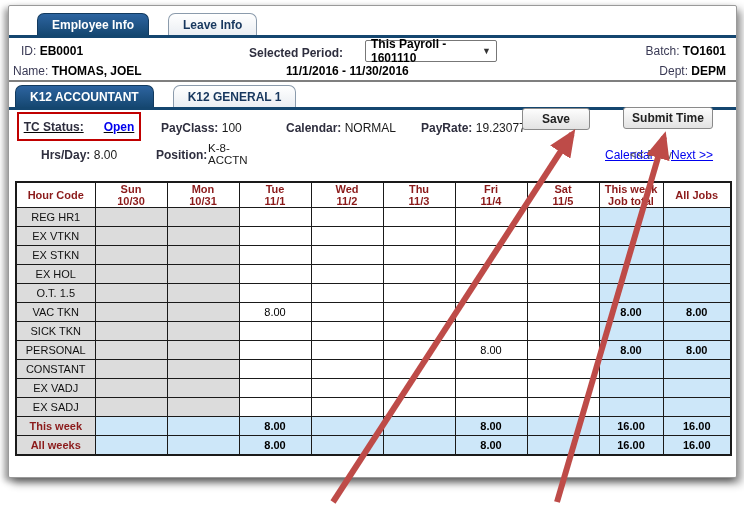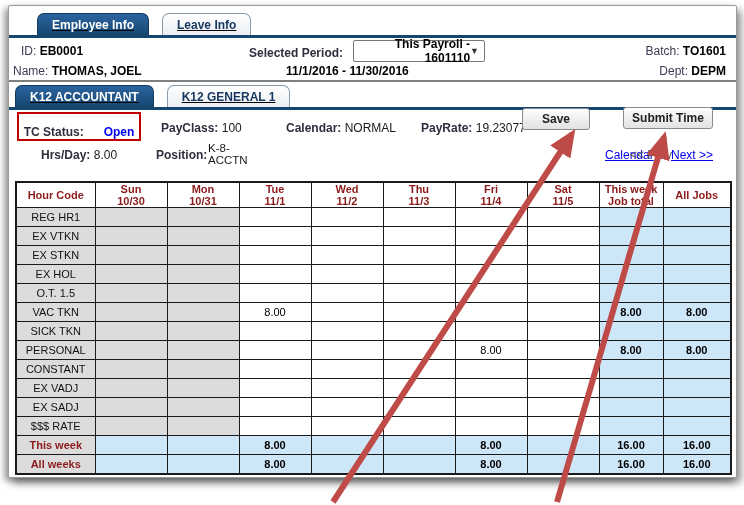--- a/index.html
+++ b/index.html
@@ -2,44 +2,44 @@
 <html style="--active-tab: #14466F; --inactive-tab-text: #17375E; --header-maroon: #8B1A1A; --disabled-cell: #DCDCDC; --total-cell: #CDE7F9; --annotation-red: #BE4B48; --highlight-box-red: #C00000; --link-blue: #0000EE;"><head>
 <meta charset="utf-8">
 <style>
   html,body{margin:0;padding:0;width:744px;height:505px;background:#fff;overflow:hidden;
     font-family:"Liberation Sans", sans-serif;}
   *{box-sizing:border-box;}
   .window{position:absolute;left:8px;top:5px;width:729px;height:473px;background:#fff;
     border:1px solid #9a9a9a;border-radius:2px;
     box-shadow:-4px 3px 6px rgba(0,0,0,.35), 4px 5px 8px rgba(0,0,0,.45);}
   
-  .tabbar{position:absolute;display:flex;gap:13px;text-decoration:underline;}
+  .tabbar{position:absolute;display:flex;gap:19px;}
   .top-tabs{left:28px;top:7px;}
   .job-tabs{left:6px;top:79px;}
   .tab{padding:4px 14px 4px 14px;font-size:12px;font-weight:bold;color:var(--inactive-tab-text,#17375e);
     background:linear-gradient(#ffffff,#e9edf2);border:1px solid #8b9bac;border-bottom:none;
     border-radius:7px 7px 0 0;cursor:pointer;white-space:nowrap;}
   .tab.active{background:linear-gradient(#2d64a0,var(--active-tab,#14466f));color:#fff;border-color:#123a5e;}
   .tab-underline{position:absolute;left:0;width:100%;height:3px;background:var(--active-tab,#14466f);}
   .tab-underline.top{top:29px;}
   .tab-underline.job{top:101px;}
   
   .fld{position:absolute;font-size:12px;color:#2e2e3e;white-space:nowrap;}
   .lbl{color:#3a3a55;}
   .lblb{font-weight:bold;color:#2e2e3e;}
   .valb{font-weight:bold;color:#000;}
   .val{color:#1a1a1a;}
   .divider{position:absolute;left:0;top:74px;width:100%;height:2px;background:#7f7f7f;}
-  .select{position:absolute;left:344px;top:34px;width:132px;height:22px;border:1px solid #777;
+  .select{position:absolute;left:356px;top:34px;width:132px;height:22px;border:1px solid #777;
     border-radius:2px;background:#fff;font-size:12px;font-weight:bold;display:flex;align-items:center;
-    padding:0 5px;cursor:pointer;text-align:right;}
+    padding:0 5px;cursor:pointer;}
   .select .caret{margin-left:auto;font-size:9px;color:#333;}
   
   .redbox{position:absolute;left:8px;top:106px;width:124px;height:29px;border:2px solid var(--highlight-box-red,#c00000);
-    display:flex;align-items:flex-end;justify-content:center;font-size:12px;gap:20px;}
+    display:flex;align-items:center;justify-content:center;font-size:12px;gap:20px;text-decoration:underline;}
   .blue{color:var(--link-blue,#0000ee);font-weight:bold;}
   .btn{position:absolute;height:22px;background:linear-gradient(#fdfdfd,#e2e2e2);border:1px solid #8a8a8a;
     border-radius:3px;font-size:12px;font-weight:bold;color:#222;cursor:pointer;
     font-family:"Liberation Sans", sans-serif;}
   .btn.save{left:513px;top:102px;width:68px;}
   .btn.submit{left:614px;top:101px;width:90px;}
   .link{color:var(--link-blue,#0000ee);text-decoration:underline;cursor:pointer;}
   .prev{color:#555;}
   .pos-val{position:absolute;left:199px;top:136px;font-size:11.5px;line-height:12px;color:#1a1a1a;}
   
@@ -311,32 +311,20 @@
           <td class="gray"></td>
           <td class="gray"></td>
           <td class="white"></td>
           <td class="white"></td>
           <td class="white"></td>
           <td class="white"></td>
           <td class="white"></td>
           <td class="bluecell"></td>
           <td class="bluecell"></td>
         </tr>
-        <tr>
-          <td class="rowlabel">$$$ RATE</td>
-          <td class="gray"></td>
-          <td class="gray"></td>
-          <td class="white"></td>
-          <td class="white"></td>
-          <td class="white"></td>
-          <td class="white"></td>
-          <td class="white"></td>
-          <td class="bluecell"></td>
-          <td class="bluecell"></td>
-        </tr>
         <tr class="summary">
           <td class="rowlabel">This week</td>
           <td></td>
           <td></td>
           <td>8.00</td>
           <td></td>
           <td></td>
           <td>8.00</td>
           <td></td>
           <td>16.00</td>

